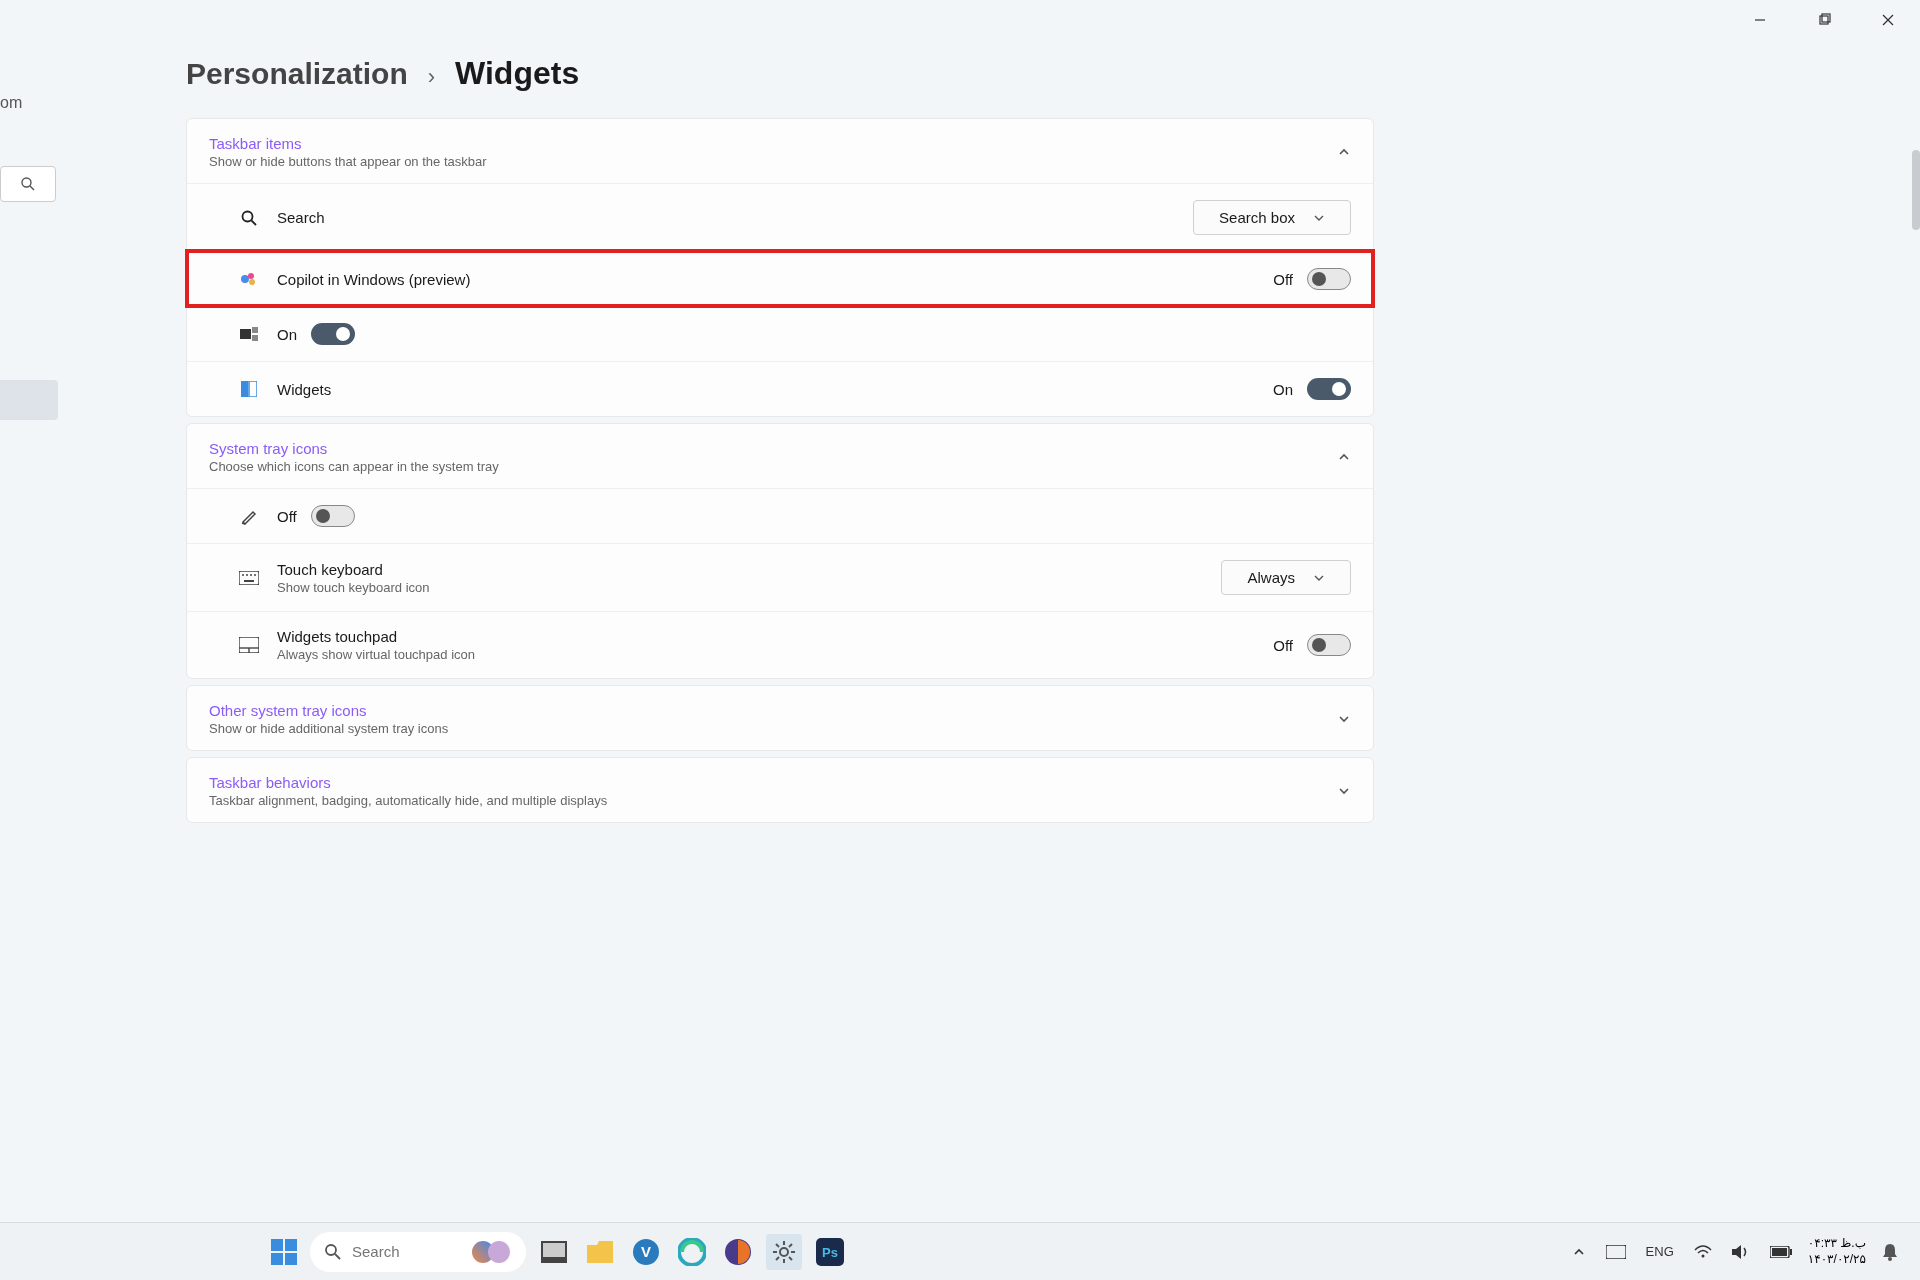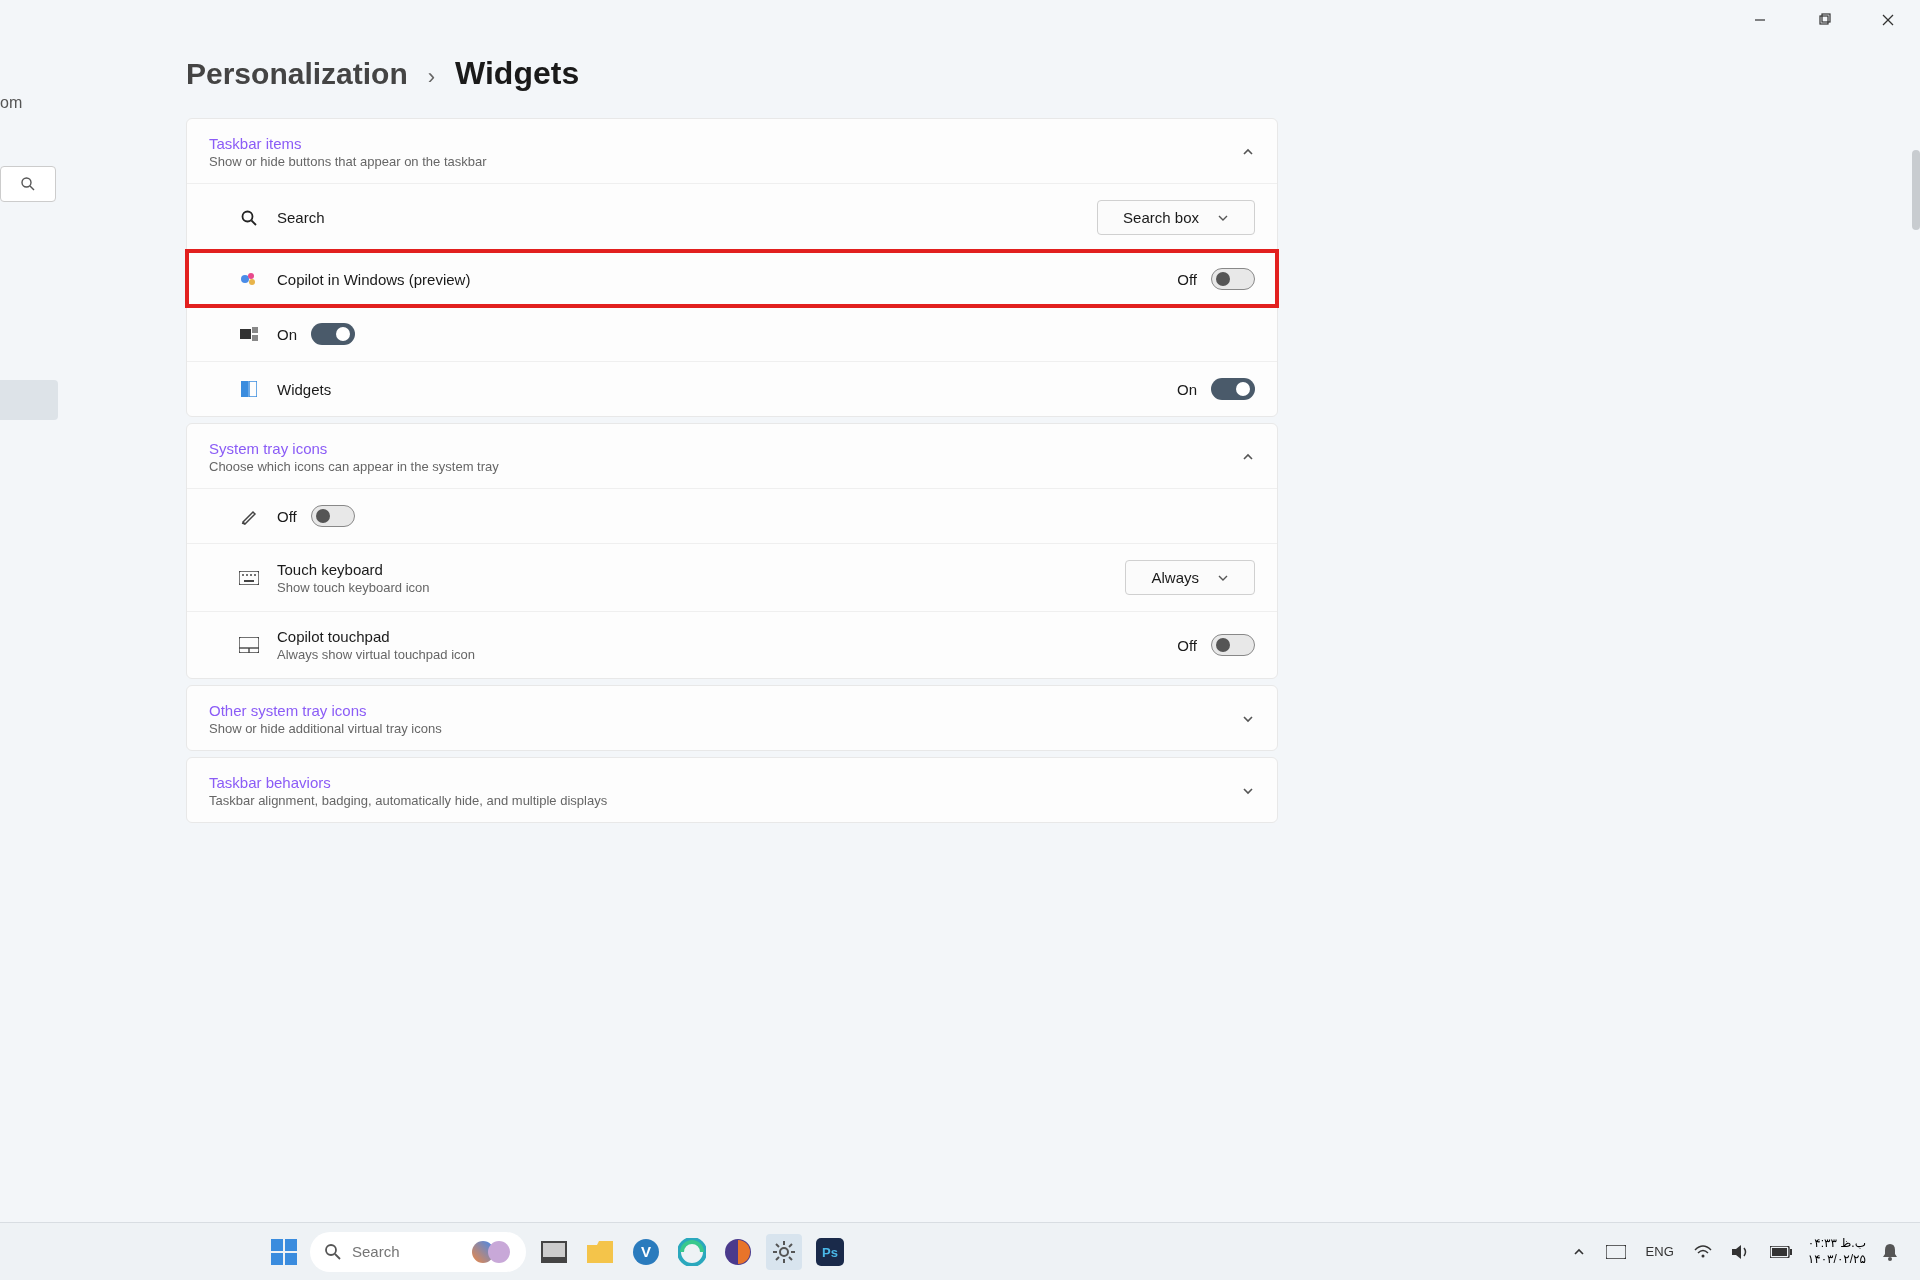--- a/index.html
+++ b/index.html
@@ -10,21 +10,21 @@
 .window-controls button { width: 64px; height: 40px; border: none; background: transparent; display: flex; align-items: center; justify-content: center; cursor: pointer; }
 .window-controls svg { width: 14px; height: 14px; }
 
 
 .sidebar-fragment { position: absolute; left: 0; top: 90px; width: 60px; }
 .sidebar-label { font-size: 16px; color: #555; padding: 4px 0 4px 0; }
 .sidebar-search { margin-top: 50px; width: 56px; height: 36px; background: #fff; border: 1px solid #ccc; border-radius: 4px; display: flex; align-items: center; justify-content: center; }
 .sidebar-highlight { position: absolute; left: 0; top: 380px; width: 58px; height: 40px; background: #dde3e8; border-radius: 0 4px 4px 0; }
 
 
-.main { position: absolute; left: 186px; top: 55px; width: 1092px; }
+.main { position: absolute; left: 186px; top: 55px; width: 1188px; }
 
 .breadcrumb { display: flex; align-items: baseline; gap: 20px; margin-bottom: 26px; }
 .breadcrumb-parent { font-size: 30px; font-weight: 600; color: #444; }
 .breadcrumb-sep { font-size: 22px; color: #666; }
 .breadcrumb-current { font-size: 32px; font-weight: 600; color: #1a1a1a; }
 
 .card { background: #fdfdfd; border: 1px solid #e8e8e8; border-radius: 6px; margin-bottom: 6px; }
 
 .section-header { display: flex; align-items: center; justify-content: space-between; padding: 16px 22px 14px 22px; cursor: pointer; }
 .section-header-text .title { font-size: 15px; font-weight: 400; color: #8b5cf6; }
@@ -254,37 +254,37 @@
 
     <div class="row">
       <span class="row-icon">
           <svg width="20" height="16" viewBox="0 0 20 16">
             <rect x="0" y="0" width="20" height="16" rx="2" fill="none" stroke="#444" stroke-width="1.4"></rect>
             <line x1="0" y1="11" x2="20" y2="11" stroke="#444" stroke-width="1.4"></line>
             <line x1="10" y1="11" x2="10" y2="16" stroke="#444" stroke-width="1.4"></line>
           </svg>
         </span>
       <div class="row-label-wrap">
-        <div class="row-label">Copilot touchpad</div>
+        <div class="row-label">Widgets touchpad</div>
         <div class="row-sublabel">Always show virtual touchpad icon</div>
       </div>
       <div class="row-ctrl">
         <span class="row-state">Off</span>
         <div class="toggle off">
             <div class="toggle-knob"></div>
           </div>
       </div>
     </div>
   </div>
 
   <div class="card">
     <div class="section-header">
       <div class="section-header-text">
         <div class="title">Other system tray icons</div>
-        <div class="subtitle">Show or hide additional virtual tray icons</div>
+        <div class="subtitle">Show or hide additional system tray icons</div>
       </div>
       <span class="chevron">
           <svg width="14" height="14" viewBox="0 0 14 14">
             <polyline points="3,5 7,9 11,5" fill="none" stroke="#555" stroke-width="1.6"></polyline>
           </svg>
         </span>
     </div>
   </div>
 
   <div class="card">

